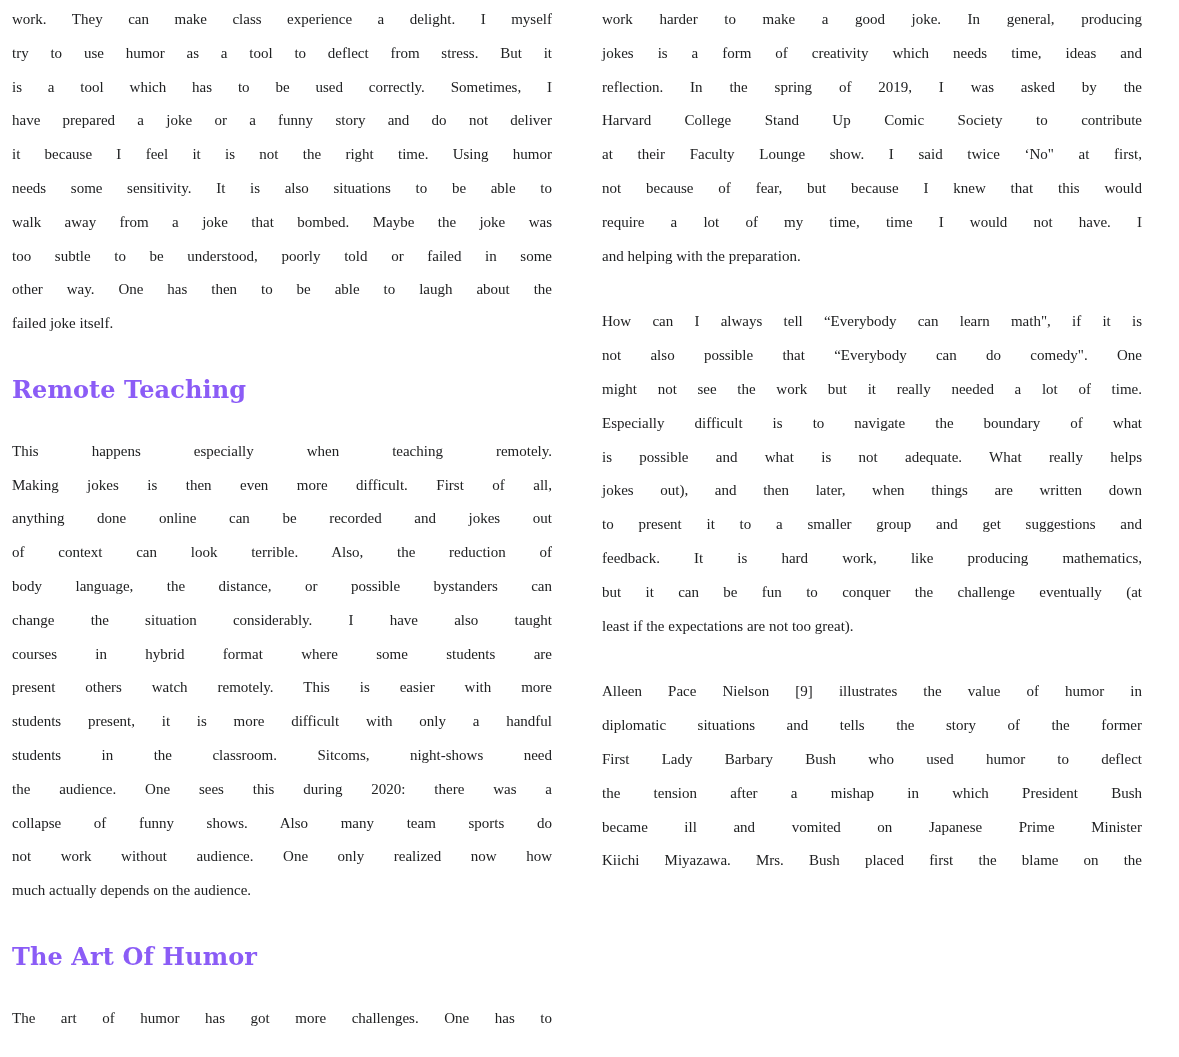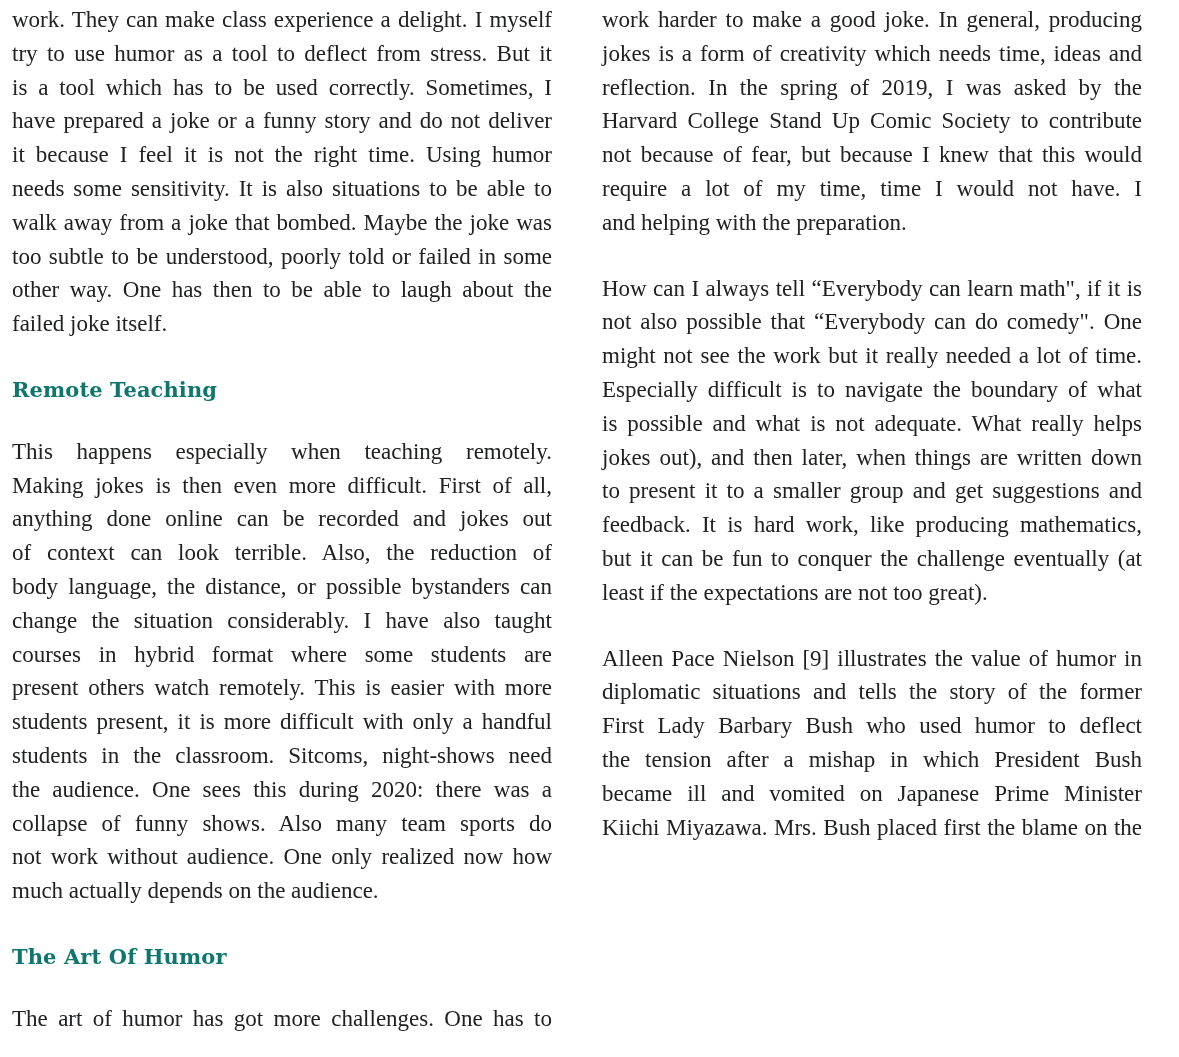--- a/index.html
+++ b/index.html
@@ -20,37 +20,37 @@
   }
   .col {
     width: 540px;
     flex: 0 0 540px;
   }
   .para {
     margin: 0 0 32px 0;
   }
   .line {
     font-family: "Liberation Serif", serif;
-    font-size: 23px;
+    font-size: 15px;
     line-height: 33.8px;
     color: #202122;
     text-align: justify;
     text-align-last: justify;
     text-justify: inter-word;
     white-space: normal;
   }
   .line.lastline {
     text-align-last: left;
   }
   h2.section-heading {
     font-family: "DejaVu Serif", serif;
     font-weight: bold;
-    font-size: 21px;
+    font-size: 24px;
     line-height: 33.8px;
-    color: #0f766e;
+    color: #8b5cf6;
     margin: 0 0 28px 0;
     letter-spacing: 0.1px;
   }
 </style>
 </head>
 <body style="background: rgb(255, 255, 255);">
 
 <div class="article">
   <div class="col">
       <div class="para">
@@ -86,20 +86,21 @@
       <div class="para">
         <div class="line">The art of humor has got more challenges. One has to</div>
       </div>
     </div>
   <div class="col">
       <div class="para">
         <div class="line">work harder to make a good joke. In general, producing</div>
         <div class="line">jokes is a form of creativity which needs time, ideas and</div>
         <div class="line">reflection. In the spring of 2019, I was asked by the</div>
         <div class="line">Harvard College Stand Up Comic Society to contribute</div>
+        <div class="line">at their Faculty Lounge show. I said twice ‘No" at first,</div>
         <div class="line">not because of fear, but because I knew that this would</div>
         <div class="line">require a lot of my time, time I would not have. I</div>
         <div class="line lastline">and helping with the preparation.</div>
       </div>
       <div class="para">
         <div class="line">How can I always tell “Everybody can learn math", if it is</div>
         <div class="line">not also possible that “Everybody can do comedy". One</div>
         <div class="line">might not see the work but it really needed a lot of time.</div>
         <div class="line">Especially difficult is to navigate the boundary of what</div>
         <div class="line">is possible and what is not adequate. What really helps</div>

